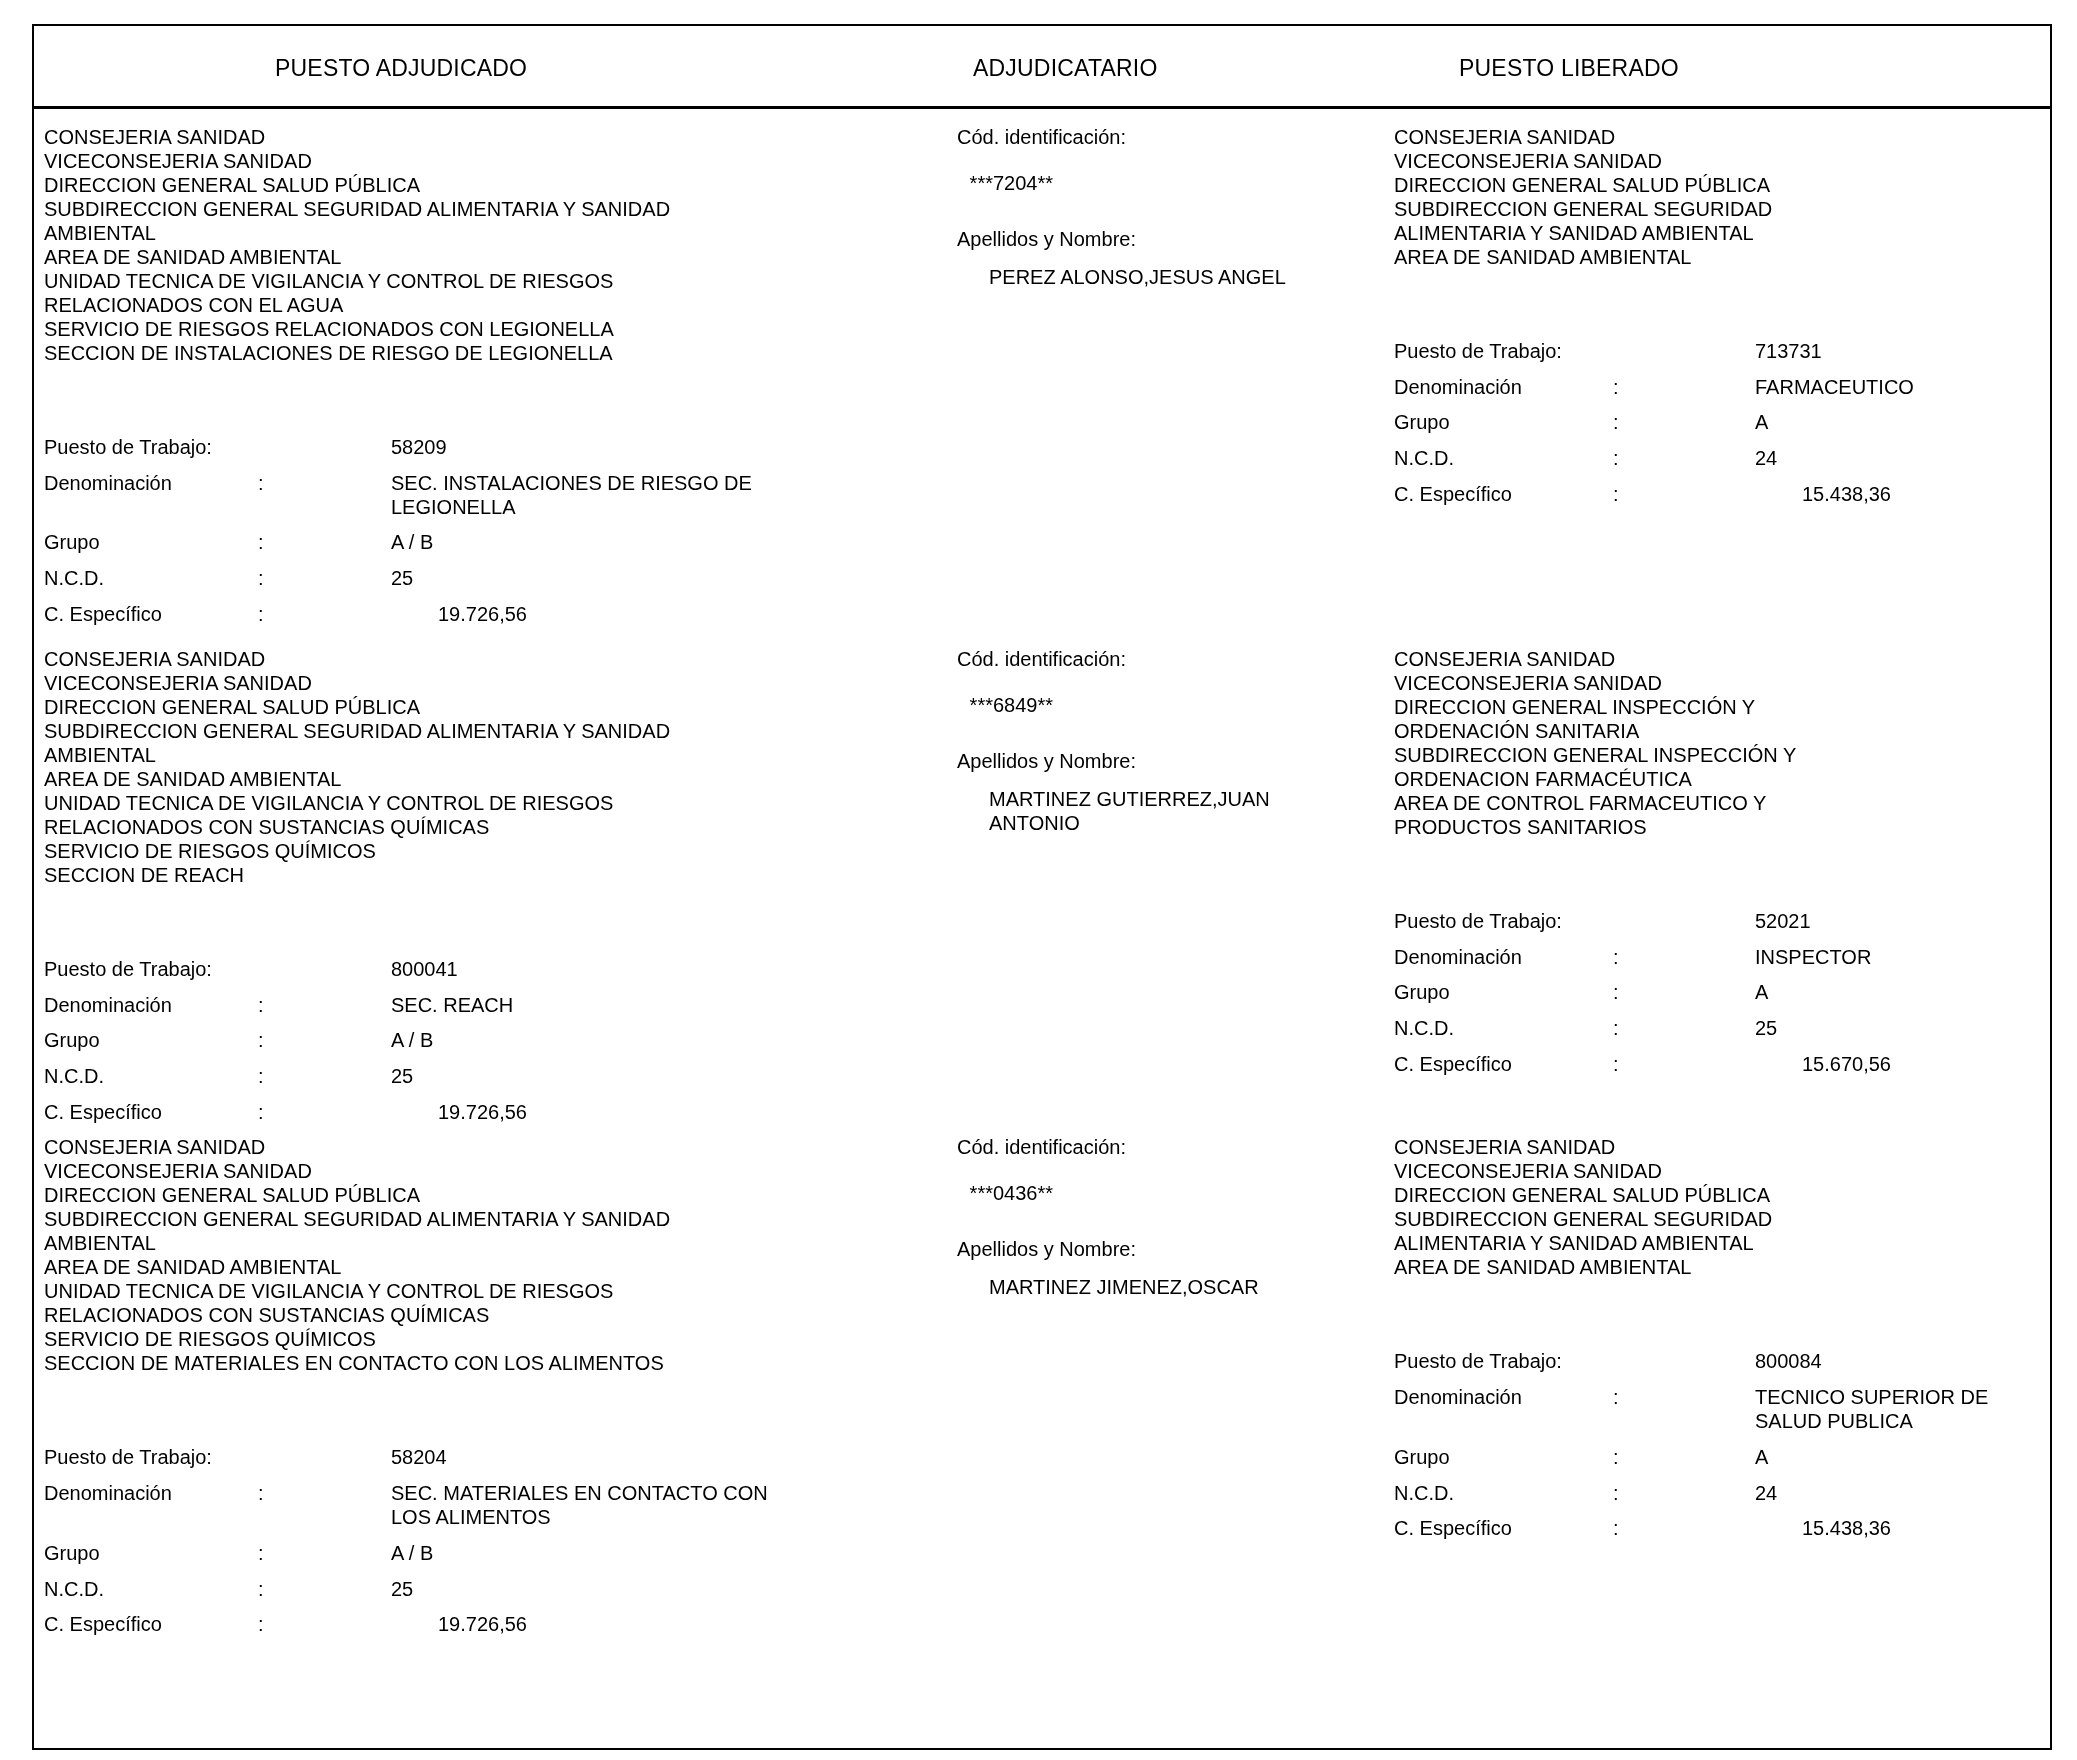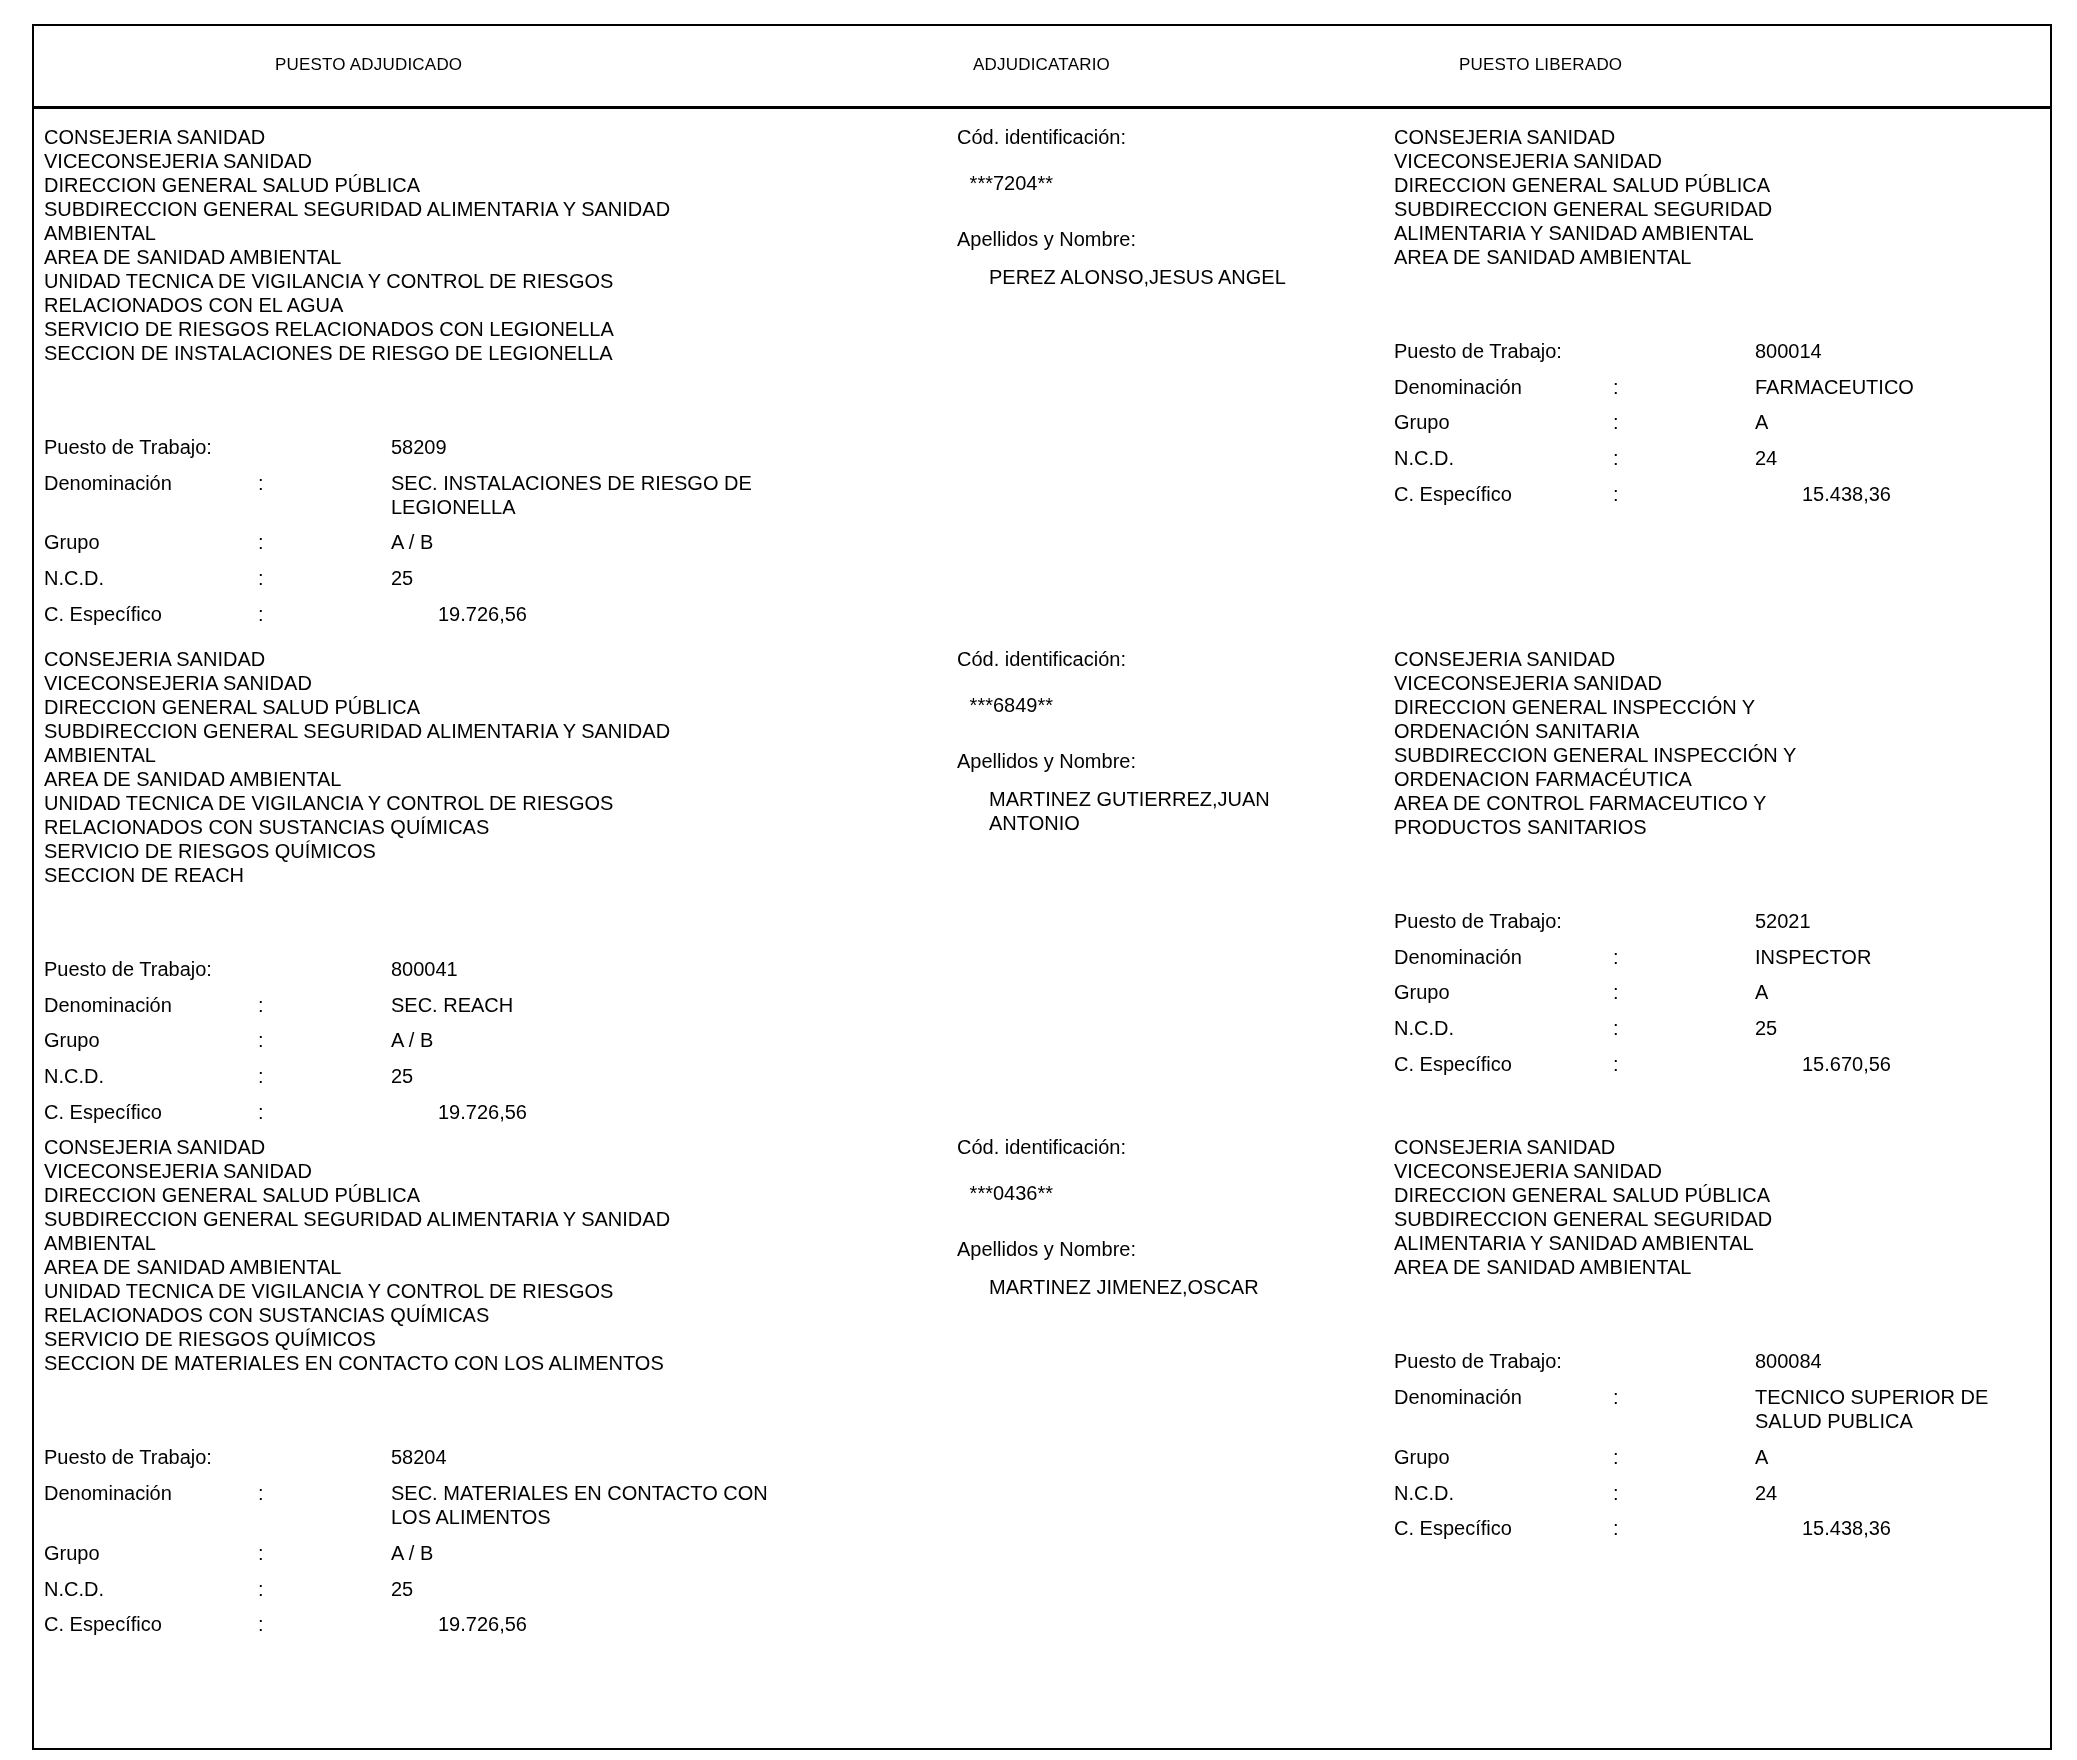--- a/index.html
+++ b/index.html
@@ -9,21 +9,21 @@
   }
   .sheet {
     position:absolute; left:32px; top:24px;
     width:2020px; height:1726px;
     border:2.7px solid #000; background:#fff;
   }
   
   .hdr { position:relative; height:83px; border-bottom:3.6px solid #000; }
   .hdr span {
     position:absolute; top:29px;
-    font-size:17px; letter-spacing:0.2px; white-space:nowrap;
+    font-size:23px; letter-spacing:0.2px; white-space:nowrap;
   }
   .hdr .h1 { left:241px; }
   .hdr .h2 { left:939px; }
   .hdr .h3 { left:1425px; }
 
   
   .body { padding-top:16px; }
   .rec { display:grid; grid-template-columns:905px 439px 1fr; }
   .rec1 { min-height:522px; }
   .rec2 { min-height:486px; }
@@ -111,21 +111,21 @@
         <div class="org">CONSEJERIA SANIDAD
 VICECONSEJERIA SANIDAD
 DIRECCION GENERAL SALUD PÚBLICA
 SUBDIRECCION GENERAL SEGURIDAD
 ALIMENTARIA Y SANIDAD AMBIENTAL
 AREA DE SANIDAD AMBIENTAL</div>
         <div class="fields">
           <div class="frow">
             <span class="lab">Puesto de Trabajo:</span>
               <span></span>
-              <span class="val">800014</span>
+              <span class="val">713731</span>
           </div>
           <div class="frow">
             <span class="lab">Denominación</span>
               <span>:</span>
               <span class="val">FARMACEUTICO</span>
           </div>
           <div class="frow">
             <span class="lab">Grupo</span>
               <span>:</span>
               <span class="val">A</span>

